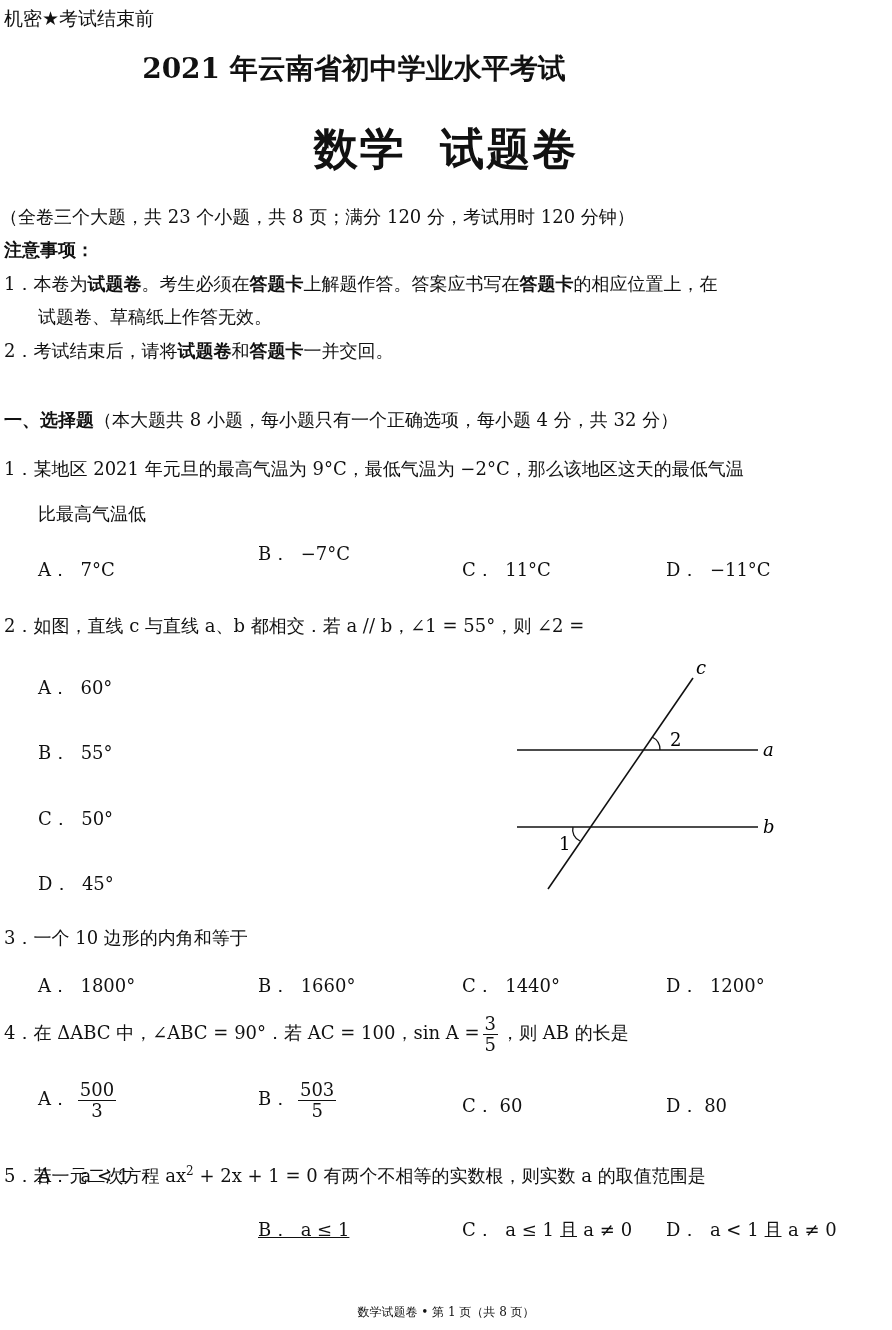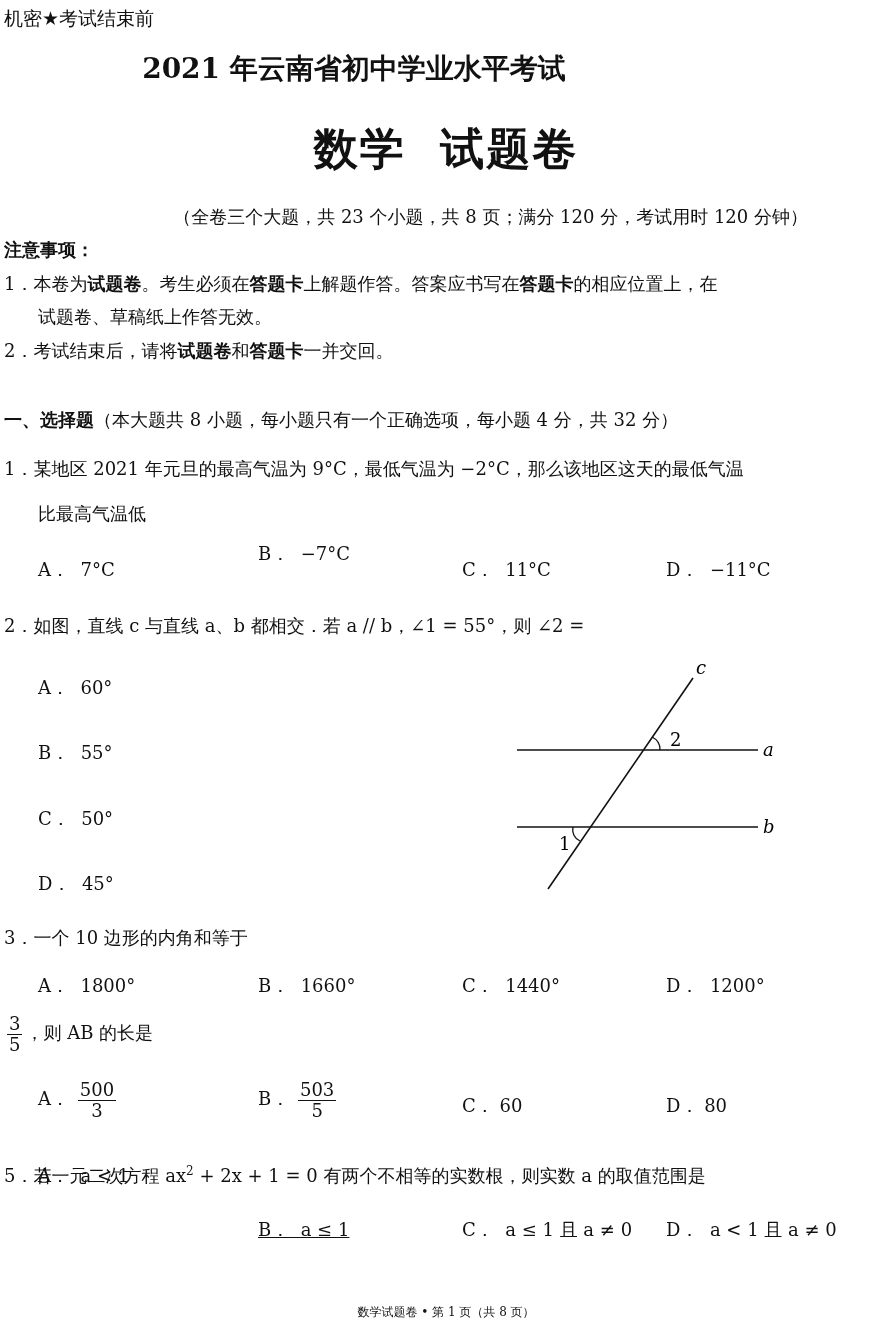--- a/index.html
+++ b/index.html
@@ -5,21 +5,21 @@
   html, body { margin: 0; padding: 0; background: #ffffff; }
   body {
     width: 892px; height: 1330px; position: relative; overflow: hidden;
     font-family: "DejaVu Serif", "Liberation Serif", serif;
     color: #111;
   }
   .abs { position: absolute; white-space: nowrap; }
   .confidential { left: 4px; top: 6px; font-size: 19px; font-family: "DejaVu Sans", "Liberation Sans", sans-serif; }
   .title { left: 0; width: 708px; text-align: center; top: 50px; font-size: 28px; font-weight: bold; }
   .subtitle { left: 0; width: 892px; text-align: center; top: 120px; font-size: 44px; font-weight: bold; letter-spacing: 2px; }
-  .note-line { left: 0; width: 808px; text-align: right; top: 205px; font-size: 18px; }
+  .note-line { left: 0; width: 808px; text-align: left; top: 205px; font-size: 18px; }
   .notice-head { left: 4px; top: 238px; font-size: 18px; font-weight: bold; font-family: "DejaVu Sans", "Liberation Sans", sans-serif; }
   .notice { left: 4px; font-size: 18px; }
   .notice.indent { left: 38px; }
   .b { font-weight: bold; font-family: "DejaVu Sans", "Liberation Sans", sans-serif; }
   .section { left: 4px; top: 408px; font-size: 18px; }
   .section .b { font-weight: bold; }
   .q { left: 4px; font-size: 18px; }
   .q.indent { left: 38px; }
   .opt { font-size: 18px; }
   .frac { display: inline-block; vertical-align: middle; text-align: center; line-height: 1.1; margin: 0 3px; }
@@ -75,21 +75,21 @@
   <text x="59" y="200" font-size="18">1</text>
 </svg>
 
 <div class="abs q" style="top:926px;">3．一个 10 边形的内角和等于</div>
 <div class="abs opt" style="left:38px; top:974px; white-space:pre;">A．  1800°</div>
 <div class="abs opt" style="left:258px; top:974px; white-space:pre;">B．  1660°</div>
 <div class="abs opt" style="left:462px; top:974px; white-space:pre;">C．  1440°</div>
 <div class="abs opt" style="left:666px; top:974px; white-space:pre;">D．  1200°</div>
 
 <div class="abs q" style="top:1014px;">
-  <span class="frac"><span class="num">3</span><span class="den">5</span></span><span>，则 AB 的长是</span>
+  <span>4．在 ΔABC 中，∠ABC = 90°．若 AC = 100，sin A =</span><span class="frac"><span class="num">3</span><span class="den">5</span></span><span>，则 AB 的长是</span>
 </div>
 <div class="abs opt" style="left:38px; top:1080px;">
   <span>A．</span>
   <span class="frac"><span class="num">500</span><span class="den">3</span></span>
 </div>
 <div class="abs opt" style="left:258px; top:1080px;">
   <span>B．</span>
   <span class="frac"><span class="num">503</span><span class="den">5</span></span>
 </div>
 <div class="abs opt" style="left:462px; top:1094px;">

